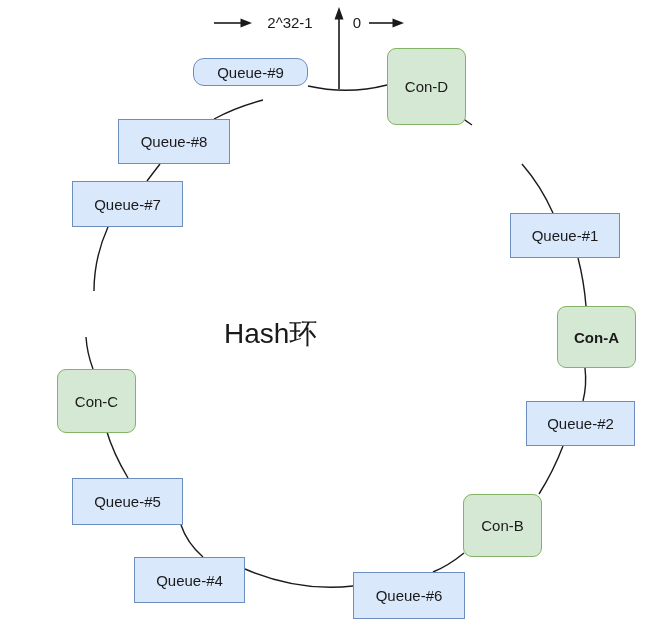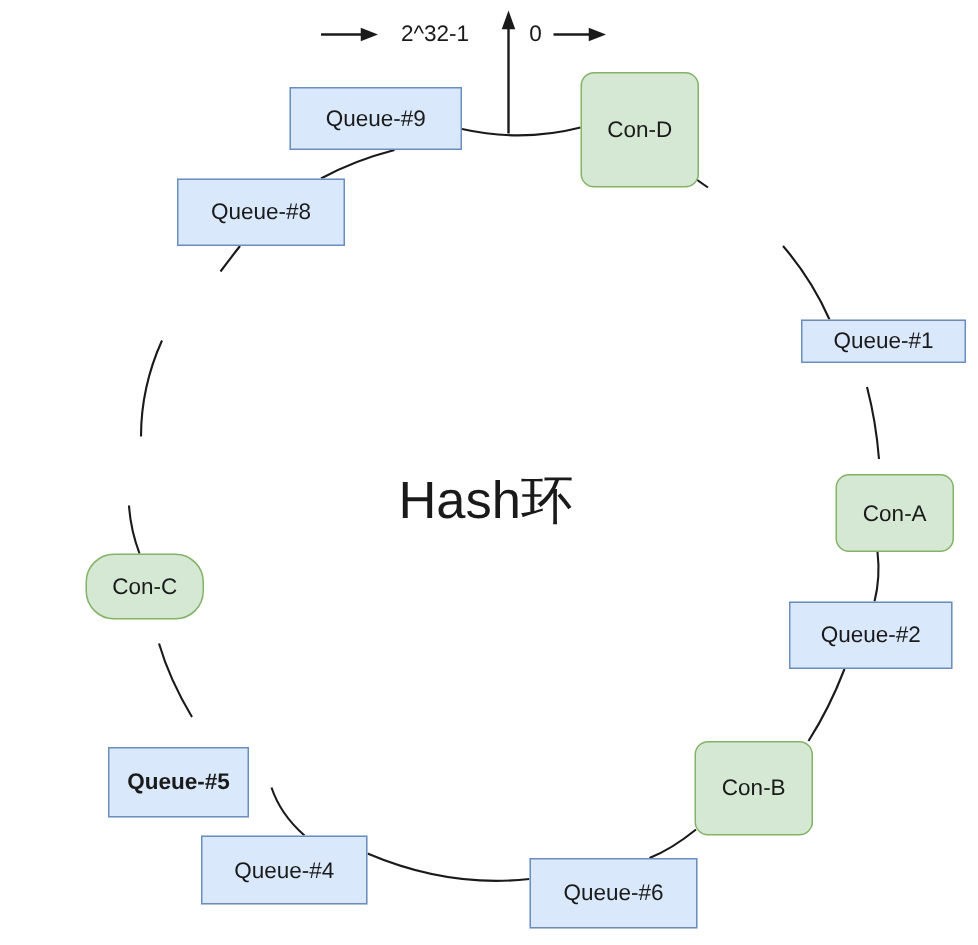--- a/index.html
+++ b/index.html
@@ -43,22 +43,22 @@
     line-height: 18px;
     white-space: nowrap;
   }
   .ring-title {
     position: absolute;
     left: 224px;
     top: 306px;
     width: 200px;
     height: 56px;
     line-height: 56px;
-    font-size: 35px;
-    text-align: center;
+    font-size: 28px;
+    text-align: left;
     white-space: nowrap;
   }
 </style>
 </head>
 <body>
 
 <div class="canvas">
 
   <svg class="layer" width="652" height="630" viewBox="0 0 652 630">
 
@@ -92,24 +92,25 @@
       <polygon points="404,23 392.5,18.5 392.5,27.5"></polygon>
     </g>
   </svg>
 
   <div class="axis-label" style="left:256px; top:14px; width:68px;">2^32-1</div>
   <div class="axis-label" style="left:348px; top:14px; width:18px;">0</div>
 
   <div class="ring-title">Hash环</div>
 
   <div class="node consumer" style="left:387px; top:48px;  width:79px;  height:77px;">Con-D</div>
-  <div class="node queue" style="left:510px; top:213px; width:110px; height:29px;margin-left:24px;">Queue-#1</div>
-  <div class="node consumer" style="left:557px; top:316px; width:79px;  height:52px;">Con-A</div>
+  <div class="node queue" style="left:510px; top:213px; width:110px; height:45px;">Queue-#1</div>
+  <div class="node consumer" style="left:557px; top:306px; width:79px;  height:62px;font-weight:bold;">Con-A</div>
   <div class="node queue" style="left:526px; top:401px; width:109px; height:45px;">Queue-#2</div>
   <div class="node consumer" style="left:463px; top:494px; width:79px;  height:63px;">Con-B</div>
   <div class="node queue" style="left:353px; top:572px; width:112px; height:47px;">Queue-#6</div>
   <div class="node queue" style="left:134px; top:557px; width:111px; height:46px;">Queue-#4</div>
-  <div class="node queue" style="left:72px;  top:498px; width:94px; height:47px;font-weight:bold;">Queue-#5</div>
-  <div class="node consumer" style="left:57px;  top:369px; width:79px;  height:44px;border-radius:19px;">Con-C</div>
+  <div class="node queue" style="left:72px;  top:478px; width:111px; height:47px;">Queue-#5</div>
+  <div class="node consumer" style="left:57px;  top:369px; width:79px;  height:64px;">Con-C</div>
+  <div class="node queue" style="left:72px;  top:181px; width:111px; height:46px;">Queue-#7</div>
   <div class="node queue" style="left:118px; top:119px; width:112px; height:45px;">Queue-#8</div>
-  <div class="node queue" style="left:193px; top:58px;  width:115px; height:42px;">Queue-#9</div>
+  <div class="node queue" style="left:193px; top:58px;  width:115px; height:28px;border-radius:11px;">Queue-#9</div>
 
 </div>
 
 </body></html>

